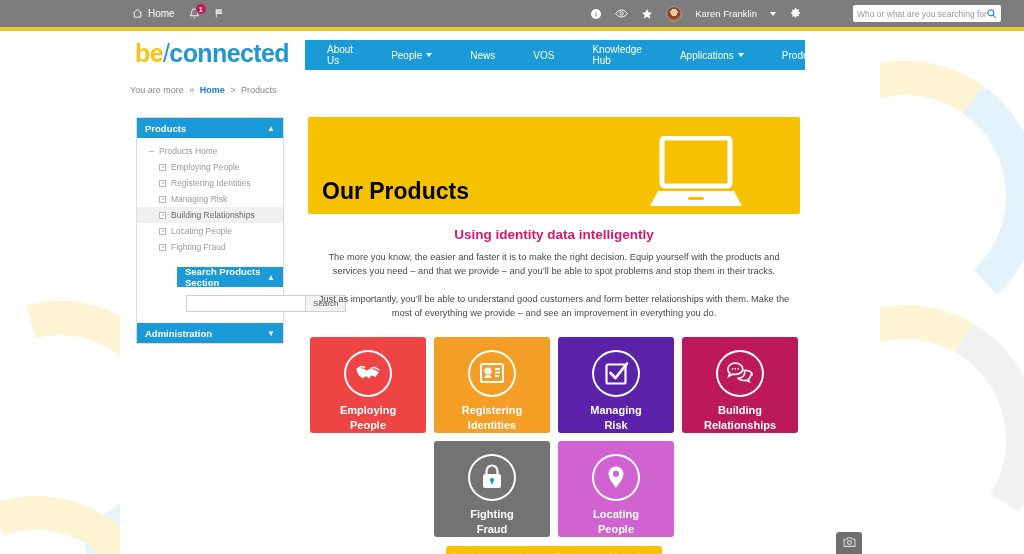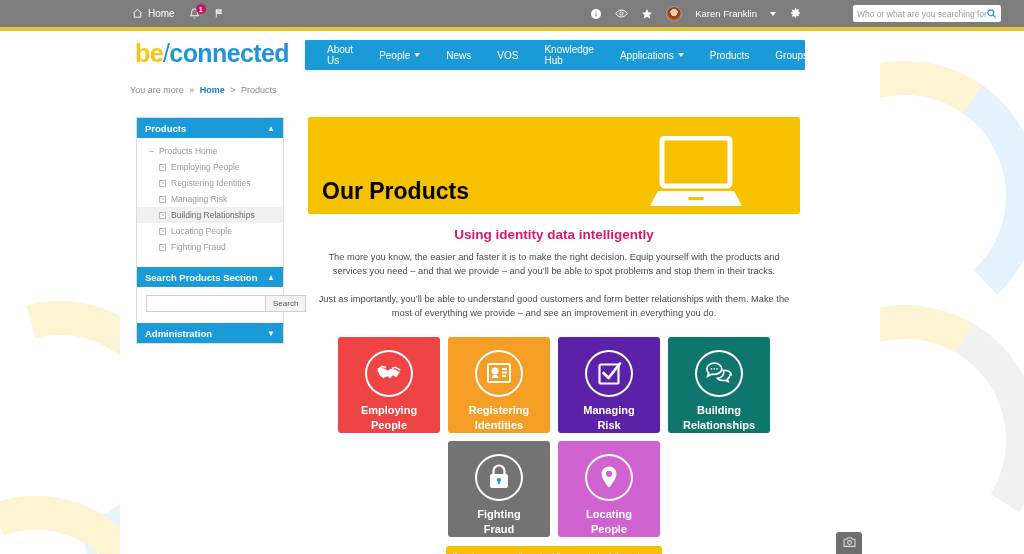--- a/index.html
+++ b/index.html
@@ -68,21 +68,21 @@
   .logo {
     position: absolute; left: 15px; top: 8px;
     font-size: 25px; font-weight: bold; letter-spacing: -0.6px;
   }
   .logo .be { color: #f5c518; }
   .logo .sl { color: #2196d5; font-weight: 300; }
   .logo .conn { color: #2196d5; }
   .nav {
     position: absolute; left: 185px; top: 9px;
     width: 500px; height: 30px; background: #1a9ad7;
-    display: flex; align-items: center; gap: 4px; border-radius: 1px;
+    display: flex; align-items: center; gap: 16px; border-radius: 1px;
   }
   .nav-item {
     color: #fff; font-size: 10px; padding: 0 11px; cursor: pointer;
     display: flex; align-items: center; gap: 4px; height: 100%;
   }
   .nav-item:first-child { padding-left: 22px; }
   .nav-caret { width: 0; height: 0; border-left: 3px solid transparent; border-right: 3px solid transparent; border-top: 4px solid #fff; }
 
   
   .breadcrumb { position: absolute; left: 10px; top: 54px; font-size: 9px; color: #8a8a8a; }
@@ -109,21 +109,21 @@
   .tree-item {
     display: flex; align-items: center; gap: 5px; font-size: 8.5px;
     color: #9a9a9a; padding: 3px 8px 3px 22px; cursor: pointer;
   }
   .tree-item.active { background: #f0f0f0; color: #6a6a6a; }
   .sq {
     width: 7px; height: 7px; border: 1px solid #b8b8b8; background: #fff;
     position: relative; flex: none;
   }
   .sq::after { content: ""; position: absolute; inset: 1.5px; background: #cfcfcf; }
-  .search-panel { margin-top: 6px; }
+  .search-panel { margin-top: 6px; margin-left: 40px; }
   .search-row { display: flex; padding: 8px 9px 9px 9px; gap: 0; }
   .search-row input {
     flex: 1; height: 17px; border: 1px solid #cfcfcf; border-right: 0;
     font-size: 8px; padding: 0 4px; outline: 0;
     font-family: "Liberation Sans", sans-serif; color: #555; background: #fff;
   }
   .search-row button {
     height: 17px; padding: 0 7px; font-size: 8px; color: #555;
     background: #f3f3f3; border: 1px solid #cfcfcf; cursor: pointer;
     font-family: "Liberation Sans", sans-serif;
@@ -149,21 +149,21 @@
   .body-p {
     text-align: center; color: #4a4a4a; font-size: 9.3px; line-height: 1.55;
     margin: 8px 4px 0 4px;
   }
   .body-p.second { margin-top: 13px; }
 
   
   .tiles { margin-top: 16px; display: flex; flex-direction: column; align-items: center; gap: 8px; }
   .tile-row { display: flex; gap: 8px; }
   .tile {
-    width: 102px; height: 96px; border-radius: 3px; cursor: pointer;
+    width: 116px; height: 96px; border-radius: 3px; cursor: pointer;
     display: flex; flex-direction: column; align-items: center; justify-content: flex-start;
     padding-top: 13px; color: #fff;
   }
   .tile-icon {
     width: 48px; height: 48px; border-radius: 50%; border: 2.5px solid #fff;
     display: flex; align-items: center; justify-content: center; margin-bottom: 6px;
   }
   .tile-label { font-size: 11px; font-weight: bold; line-height: 1.35; text-align: center; }
 
   
@@ -428,21 +428,21 @@
               <svg width="28" height="28" viewBox="0 0 28 28" fill="none" stroke="#fff" stroke-width="2.2">
                 <rect x="4.5" y="5.5" width="19" height="19" rx="1.5"></rect>
                 <path d="M8.5 14l5 5L25 4.5" stroke-width="2.8" stroke-linecap="round" stroke-linejoin="round"></path>
               </svg>
             </div>
             <div class="tile-label">
               <span>Managing</span><br><span>Risk</span>
             </div>
           </div>
 
-          <div class="tile" style="background:#0f766e">
+          <div class="tile" style="background:#be185d">
             <div class="tile-icon">
               <svg width="30" height="28" viewBox="0 0 32 28" fill="none" stroke="#fff" stroke-width="1.8">
                 <path d="M3 9.5c0-3.3 3.6-6 8-6s8 2.7 8 6-3.6 6-8 6c-.9 0-1.8-.1-2.6-.3L4 17.5l1.1-3.4C3.8 13 3 11.3 3 9.5z"></path>
                 <circle cx="8" cy="9.5" r=".9" fill="#fff" stroke="none"></circle>
                 <circle cx="11" cy="9.5" r=".9" fill="#fff" stroke="none"></circle>
                 <circle cx="14" cy="9.5" r=".9" fill="#fff" stroke="none"></circle>
                 <path d="M29 16c0-2.7-3-4.9-6.6-4.9-.6 0-1.2.1-1.8.2.2.7.4 1.4.4 2.2 0 3.2-2.9 5.8-6.7 6.3 1.1 1.3 3.2 2.2 5.6 2.2.8 0 1.5-.1 2.2-.3l3.7 1.4-.9-2.8c1.6-.9 2.6-2.3 2.6-4z"></path>
               </svg>
             </div>
             <div class="tile-label">

